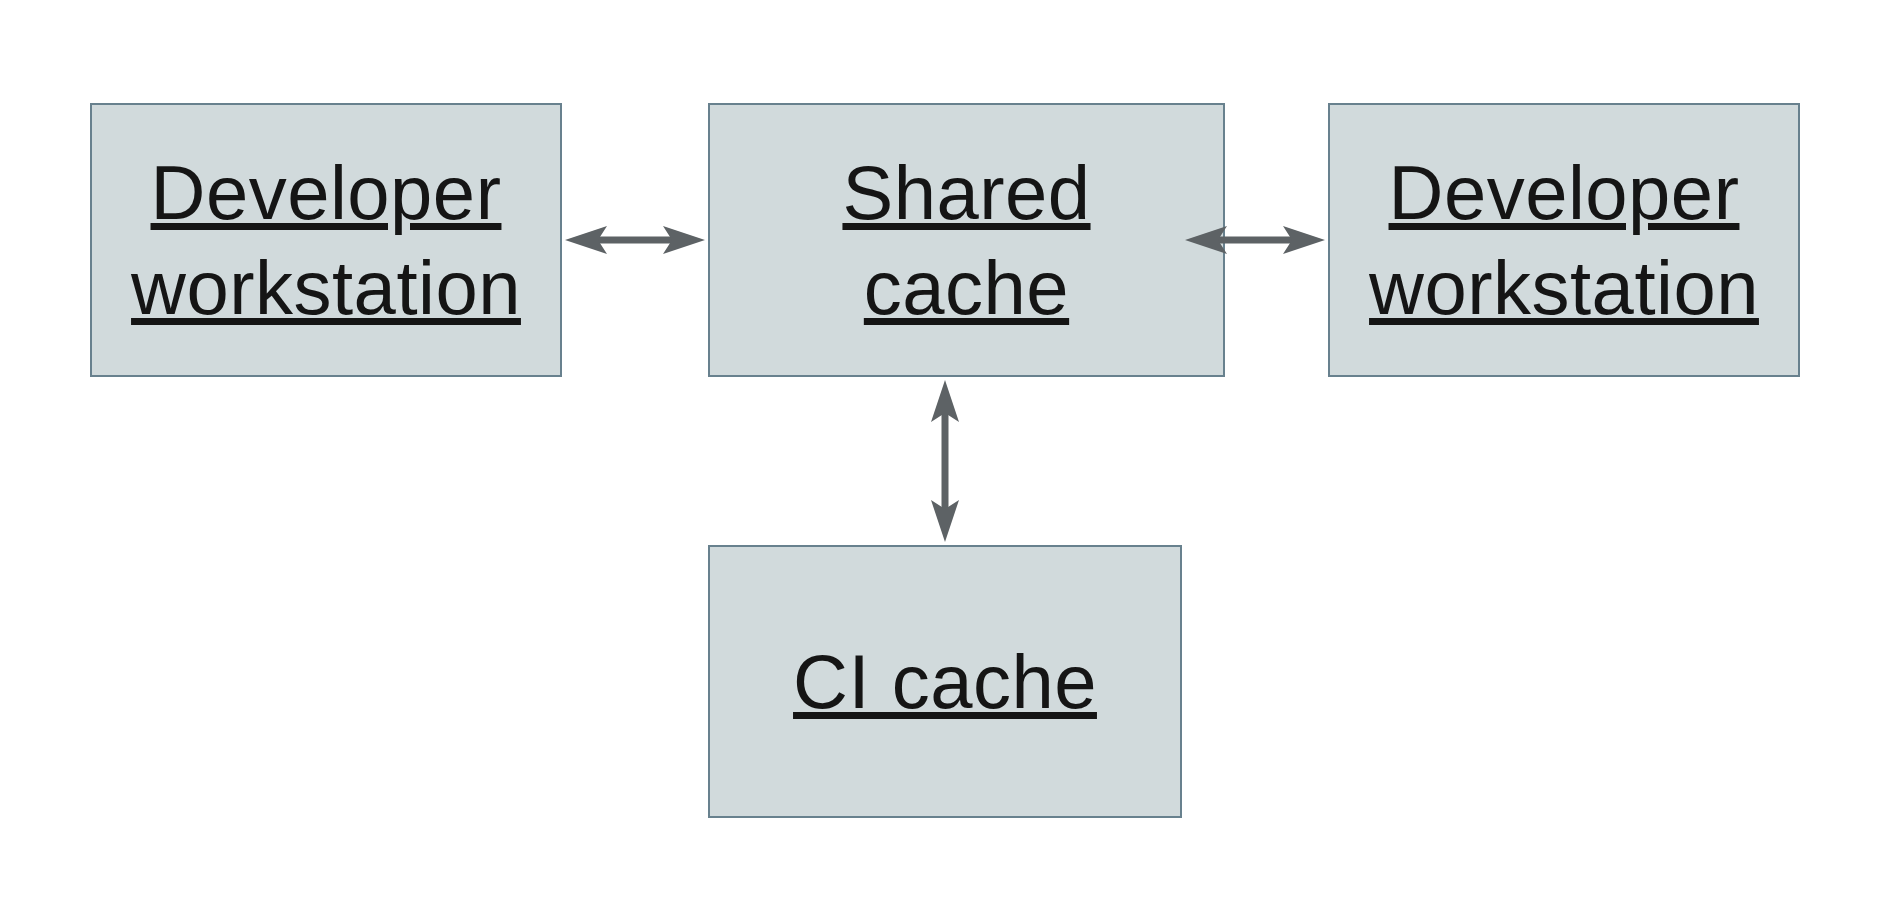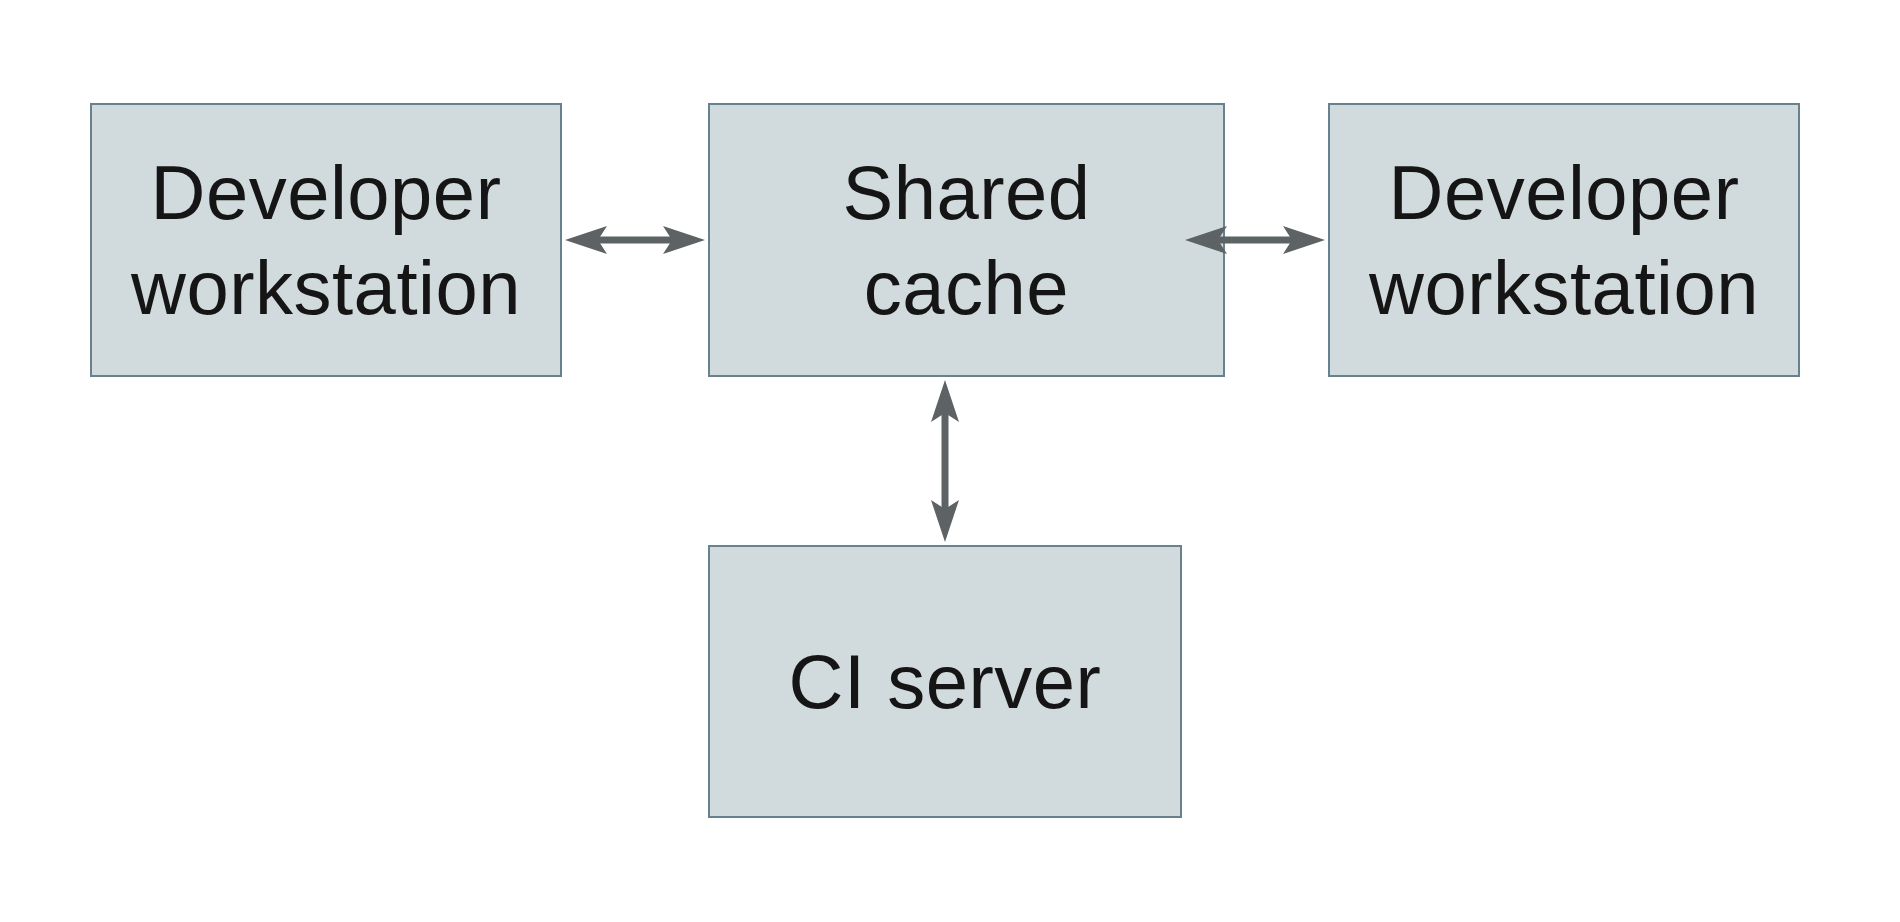--- a/index.html
+++ b/index.html
@@ -24,20 +24,21 @@
     background: var(--node-fill, #d1dadc);
     border: 2px solid var(--node-border, #68818e);
     box-sizing: border-box;
   }
   .node-label {
     font-size: 76px;
     line-height: 1.25;
     color: var(--text-color, #151515);
     white-space: pre-line;
     letter-spacing: 0.5px;
+    text-decoration: underline;
   }
   #node-dev-left     { left: 90px;   top: 103px; width: 472px; height: 274px; }
   #node-shared-cache { left: 708px;  top: 103px; width: 517px; height: 274px; }
   #node-dev-right    { left: 1328px; top: 103px; width: 472px; height: 274px; }
   #node-ci-server    { left: 708px;  top: 545px; width: 474px; height: 273px; }
   .arrow {
     position: absolute;
     color: var(--arrow-color, #5d6265);
   }
   #arrow-left  { left: 562px;  top: 222px; }
@@ -58,21 +59,21 @@
     <span class="node-label">Shared
 cache</span>
   </div>
 
   <div class="node" id="node-dev-right">
     <span class="node-label">Developer
 workstation</span>
   </div>
 
   <div class="node" id="node-ci-server">
-    <span class="node-label">CI server</span>
+    <span class="node-label">CI cache</span>
   </div>
 
   <svg id="arrow-left" class="arrow" width="146" height="36" viewBox="0 0 146 36" aria-hidden="true">
     <line x1="36" y1="18" x2="110" y2="18" stroke="currentColor" stroke-width="7"></line>
     <path d="M3,18 L45,4 L36,18 L45,32 Z" fill="currentColor"></path>
     <path d="M143,18 L101,4 L110,18 L101,32 Z" fill="currentColor"></path>
   </svg>
 
   <svg id="arrow-right" class="arrow" width="146" height="36" viewBox="0 0 146 36" aria-hidden="true">
     <line x1="36" y1="18" x2="110" y2="18" stroke="currentColor" stroke-width="7"></line>

